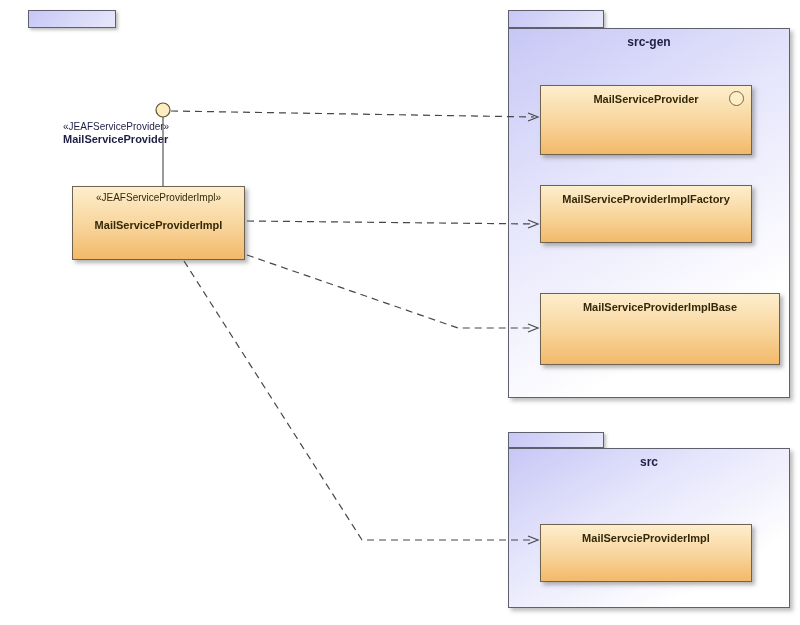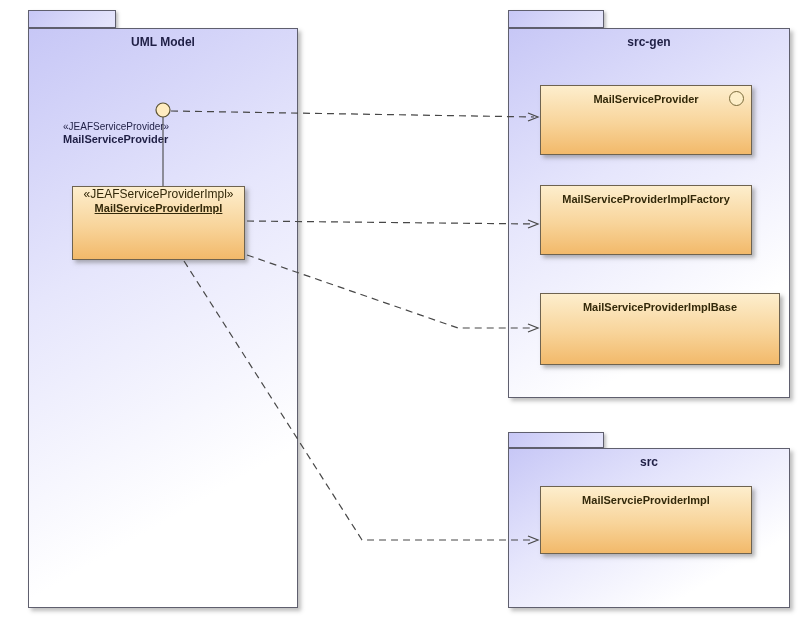--- a/index.html
+++ b/index.html
@@ -30,22 +30,22 @@
   
   .cls {
     position:absolute;
     background:linear-gradient(to bottom,#fdeecd 0%,#f8d49a 55%,#f2b96a 100%);
     border:1px solid #6e6350;
     box-shadow:3px 3px 4px rgba(110,110,110,.5);
     box-sizing:border-box;
     text-align:center;
   }
   .cls .name { font-weight:bold; font-size:11px; color:#33290a; margin-top:7px; }
-  .cls .stereotype { font-size:12px; color:#33290a; }
-  .cls .stereotype + .name { margin-top:1px;text-decoration:underline; }
+  .cls .stereotype { font-size:10px; color:#33290a; margin-top:5px; }
+  .cls .stereotype + .name { margin-top:16px; }
   .iface-circle {
     position:absolute; top:5px; right:7px;
     width:13px; height:13px; border-radius:50%;
     border:1.5px solid #7a6a3a;
     background:#fdeec8;
   }
   
   .iface-label { position:absolute; text-align:left; }
   .iface-label .stereotype { font-size:10px; color:#1f1f45; }
   .iface-label .name { font-weight:bold; font-size:11px; color:#1f1f45; margin-top:1px; }
@@ -58,23 +58,20 @@
   .head { stroke:#474747; stroke-width:1.2; fill:none; }
   .stem { stroke:#474747; stroke-width:1.1; }
   .ball { fill:#ffecc0; stroke:#5c5333; stroke-width:1.2; }
 </style>
 </head>
 <body>
 
 <div class="canvas">
 
   <div class="pkg-tab" style="left:28px;top:10px;width:88px;height:18px"></div>
-  <div class="pkg-body" style="left:28px;top:28px;width:270px;height:580px">
-    <div class="pkg-title">UML Model</div>
-  </div>
 
   <div class="iface-label" style="left:63px;top:121px;width:200px">
     <div class="stereotype">«JEAFServiceProvider»</div>
     <div class="name">MailServiceProvider</div>
   </div>
 
   <div class="cls" style="left:72px;top:186px;width:173px;height:74px">
     <div class="stereotype">«JEAFServiceProviderImpl»</div>
     <div class="name">MailServiceProviderImpl</div>
   </div>
@@ -82,34 +79,34 @@
   <div class="pkg-tab" style="left:508px;top:10px;width:96px;height:18px"></div>
   <div class="pkg-body" style="left:508px;top:28px;width:282px;height:370px">
     <div class="pkg-title">src-gen</div>
   </div>
 
   <div class="cls" style="left:540px;top:85px;width:212px;height:70px">
     <div class="name">MailServiceProvider</div>
     <span class="iface-circle"></span>
   </div>
 
-  <div class="cls" style="left:540px;top:185px;width:212px;height:70px">
+  <div class="cls" style="left:540px;top:185px;width:212px;height:58px">
     <div class="name">MailServiceProviderImplFactory</div>
   </div>
 
   <div class="cls" style="left:540px;top:293px;width:240px;height:72px">
     <div class="name">MailServiceProviderImplBase</div>
   </div>
 
   <div class="pkg-tab" style="left:508px;top:432px;width:96px;height:16px"></div>
   <div class="pkg-body" style="left:508px;top:448px;width:282px;height:160px">
     <div class="pkg-title">src</div>
   </div>
 
-  <div class="cls" style="left:540px;top:486px;width:212px;height:68px">
+  <div class="cls" style="left:540px;top:524px;width:212px;height:58px">
     <div class="name">MailServcieProviderImpl</div>
   </div>
 
   <svg class="connectors" width="800" height="625" viewBox="0 0 800 625">
 
     <line class="stem" x1="163" y1="116" x2="163" y2="186"></line>
     <circle class="ball" cx="163" cy="110" r="7"></circle>
 
     <path class="dep" d="M171,111 L534,117"></path>
     <path class="head" d="M528,113 L538,117 L528,121"></path>

